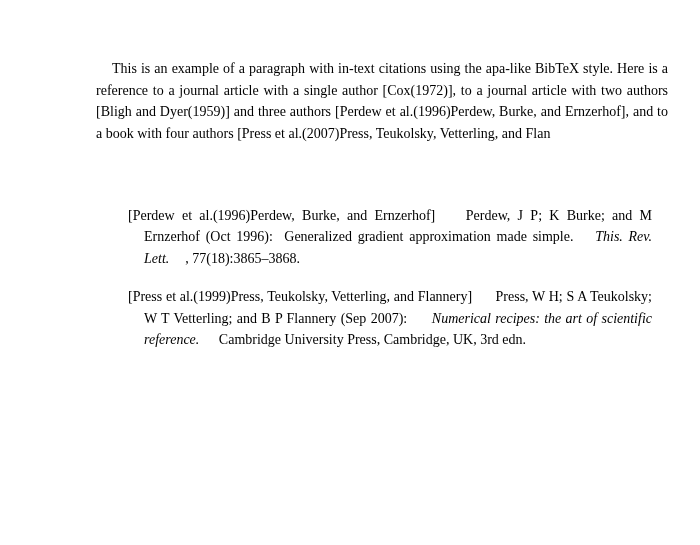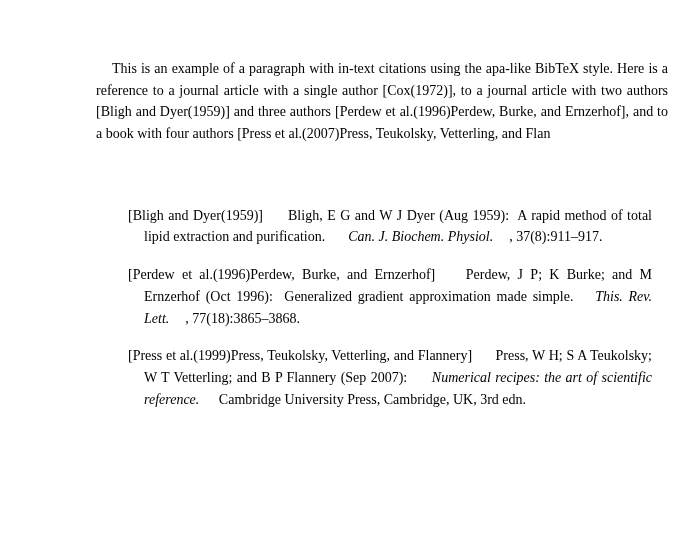--- a/index.html
+++ b/index.html
@@ -47,23 +47,20 @@
 <body>
 
 <div>
 
   <div class="paragraph-section">
     <span>This is an example of a paragraph with in-text citations using the apa-like BibTeX style.  Here is a reference to a journal article with a single author [Cox(1972)], to a journal article with two authors [Bligh and Dyer(1959)] and three authors [Perdew et al.(1996)Perdew, Burke, and Ernzerhof], and to a book with four authors [Press et al.(2007)Press, Teukolsky, Vetterling, and Flan</span>
   </div>
 
   <div class="references-section">
 
-    <div class="reference-entry">
-      <span>[Bligh and Dyer(1959)]</span>&nbsp; Bligh, E G and W J Dyer (Aug 1959):&nbsp; A rapid method of total lipid extraction and purification.&nbsp; <em>Can. J. Biochem. Physiol.</em>, 37(8):911–917.
-    </div>
 
 
     <div class="reference-entry">
       <span>[Perdew et al.(1996)Perdew, Burke, and Ernzerhof]</span>&nbsp; Perdew, J P; K Burke; and M Ernzerhof (Oct 1996):&nbsp; Generalized gradient approximation made simple. <em>This. Rev. Lett.</em>, 77(18):3865–3868.
     </div>
 
     <div class="reference-entry">
       <span>[Press et al.(1999)Press, Teukolsky, Vetterling, and Flannery]</span>&nbsp; Press, W H; S A Teukolsky; W T Vetterling; and B P Flannery (Sep 2007):&nbsp; <em>Numerical recipes: the art of scientific reference.</em> Cambridge University Press, Cambridge, UK, 3rd edn.
     </div>
 

